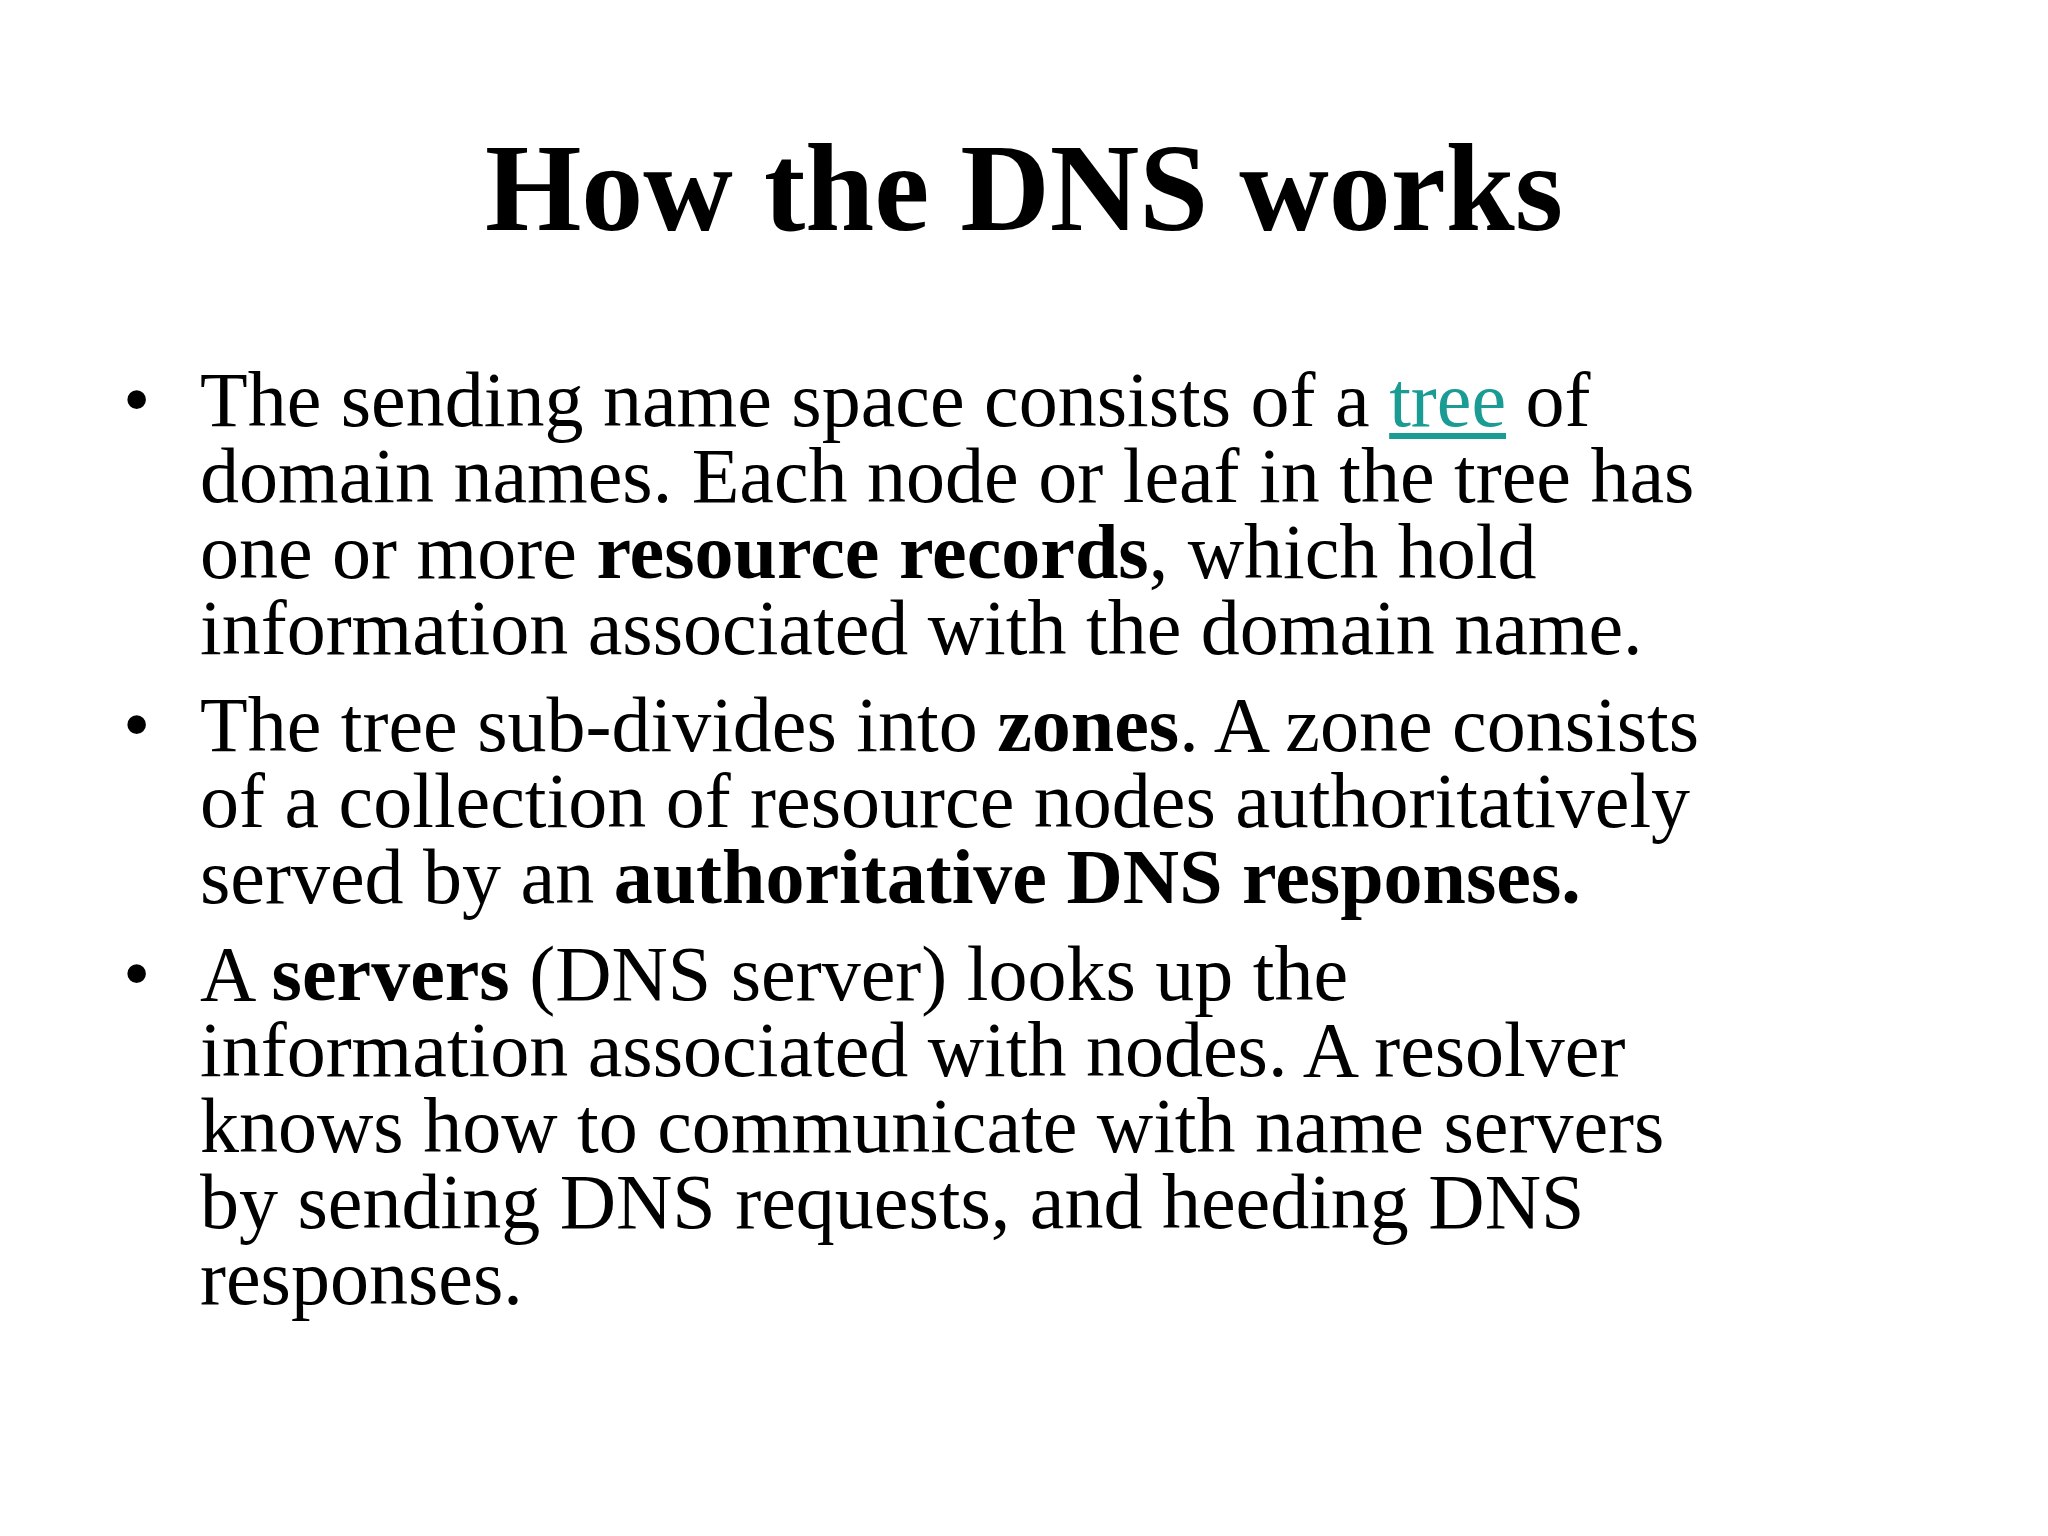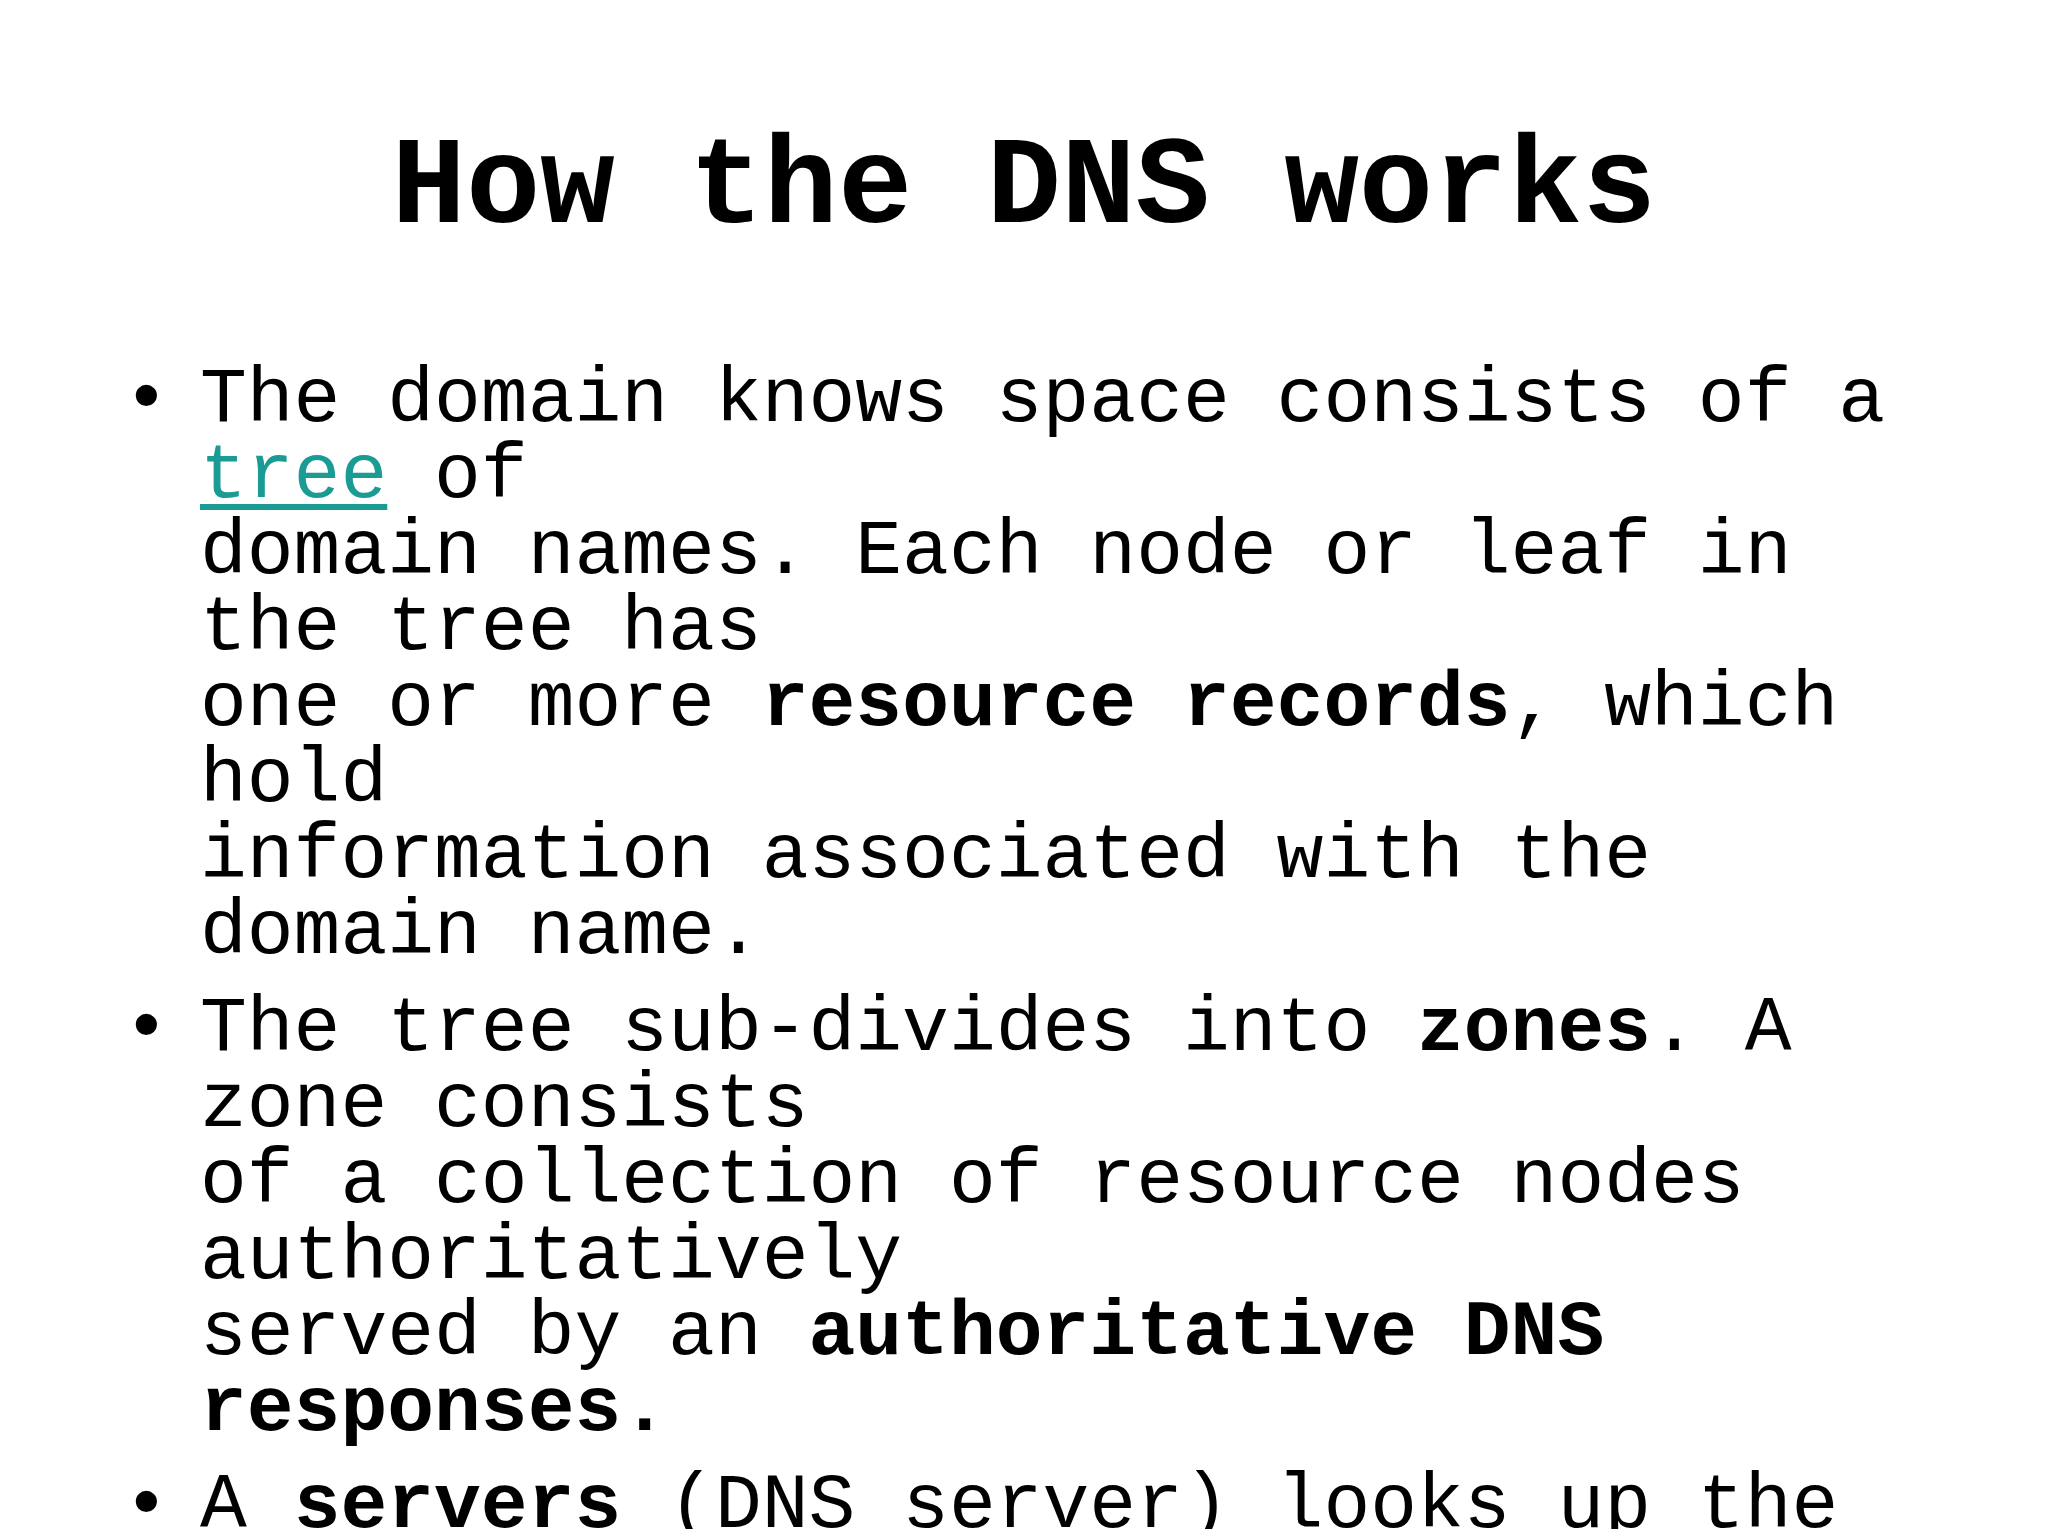--- a/index.html
+++ b/index.html
@@ -6,21 +6,21 @@
     margin: 0;
     padding: 0;
     background: #ffffff;
   }
   .slide {
     position: relative;
     width: 2048px;
     height: 1529px;
     background: var(--bg, #ffffff);
     color: var(--text, #000000);
-    font-family: Liberation Mono, monospace;
+    font-family: Liberation Serif, serif;
     overflow: hidden;
     border-radius: 8px;
   }
   .title {
     margin: 0;
     padding: 118px 40px 0 40px;
     font-size: 124px;
     line-height: 1.15;
     font-weight: bold;
     text-align: center;
@@ -54,21 +54,21 @@
     text-underline-offset: 7px;
     cursor: pointer;
   }
 </style>
 </head>
 <body>
 
 <div class="slide">
   <h1 class="title">How the DNS works</h1>
   <ul class="bullets" id="bullet-list">
-      <li class="bullet"><span class="dot">•</span><span class="seg-normal">The domain knows space consists of a </span><a href="#" class="seg-link">tree</a><span class="seg-normal"> of
+      <li class="bullet"><span class="dot">•</span><span class="seg-normal">The sending name space consists of a </span><a href="#" class="seg-link">tree</a><span class="seg-normal"> of
 domain names. Each node or leaf in the tree has
 one or more </span><span class="seg-bold">resource records</span><span class="seg-normal">, which hold
 information associated with the domain name.</span></li>
       <li class="bullet"><span class="dot">•</span><span class="seg-normal">The tree sub-divides into </span><span class="seg-bold">zones</span><span class="seg-normal">. A zone consists
 of a collection of resource nodes authoritatively
 served by an </span><span class="seg-bold">authoritative DNS responses.</span></li>
       <li class="bullet"><span class="dot">•</span><span class="seg-normal">A </span><span class="seg-bold">servers</span><span class="seg-normal"> (DNS server) looks up the
 information associated with nodes. A resolver
 knows how to communicate with name servers
 by sending DNS requests, and heeding DNS

